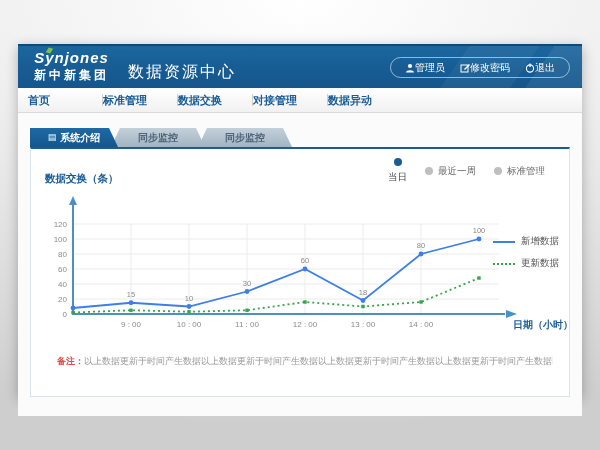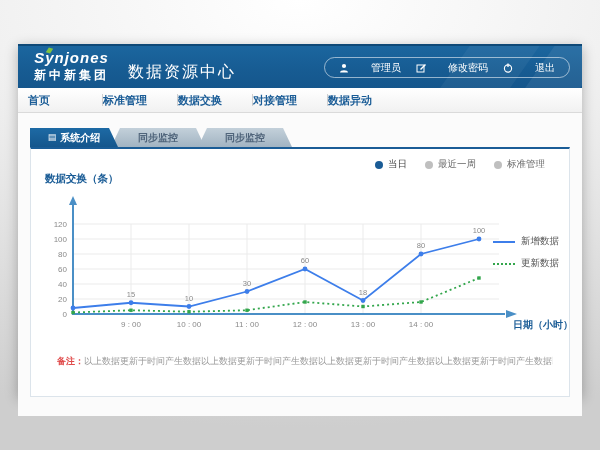--- a/index.html
+++ b/index.html
@@ -17,21 +17,21 @@
     background:rgba(255,255,255,.05); transform:skewX(-35deg); }
   .s1 { right:60px; } .s2 { right:-10px; width:55px; background:rgba(255,255,255,.07); }
   .logo { position:absolute; left:16px; top:3px; color:#fff; text-align:center; }
   .logo-en { font-size:15px; font-weight:bold; font-style:italic; letter-spacing:1px; line-height:18px; position:relative; }
   .logo-accent { position:absolute; top:-1px; left:13px; width:5px; height:5px;
     background:#7ec242; transform:skewX(-20deg) rotate(15deg); }
   .logo-cn { font-size:12px; font-weight:bold; letter-spacing:3px; line-height:16px; }
   .app-title { position:absolute; left:110px; top:16px; color:#fff; font-size:16px; letter-spacing:2px; }
   .user-pill { position:absolute; right:12px; top:11px; height:21px; display:flex; align-items:center;
     gap:15px; padding:0 14px; border:1px solid rgba(255,255,255,.55); border-radius:11px; }
-  .user-item { display:flex; align-items:center; gap:22px; color:#fff; font-size:10px; cursor:pointer; }
+  .user-item { display:flex; align-items:center; gap:0; color:#fff; font-size:10px; cursor:pointer; }
   .uicon { width:10px; height:10px; display:block; }
 
   
   .nav { height:25px; background:linear-gradient(#ffffff,#f1f1f1); border-bottom:1px solid #dadada;
     display:flex; align-items:center; padding-left:10px; }
   .nav-item { width:74px; text-align:left; font-size:11px; font-weight:bold; color:#1a5c96; cursor:pointer; }
   .nav-sep { width:1px; height:12px; background:#cfcfcf; }
 
   
   .content { position:relative; height:303px; background:#fbfbfb; }
@@ -44,21 +44,21 @@
     color:#50657b; clip-path:polygon(9px 0, calc(100% - 9px) 0, 100% 100%, 0 100%); z-index:1; }
   .doc-icon { font-size:9px; line-height:9px; }
 
   .panel { position:absolute; left:12px; right:12px; top:34px; bottom:19px;
     background:#fff; border:1px solid #dce4eb; border-top:2px solid #1a5c96; }
 
   .radio-row { position:absolute; top:9px; right:24px; display:flex; gap:18px; align-items:center; }
   .radio { display:flex; align-items:center; gap:5px; font-size:9.5px; color:#666; cursor:pointer; }
   .dot { width:8px; height:8px; border-radius:50%; background:#bfbfbf; }
   .radio.selected .dot { background:#1a5c96; }
-  .radio.selected { color:#444; }
+  .radio.selected { color:#444;flex-direction:column; }
 
   .y-title { position:absolute; left:14px; top:23px; font-size:10.5px; font-weight:bold; color:#1a5c96; }
   #chart { position:absolute; left:12px; top:37px; }
 
   .legend { position:absolute; right:10px; top:86px; display:flex; flex-direction:column; gap:9px; }
   .legend-item { display:flex; align-items:center; gap:6px; font-size:9.5px; color:#555; }
   .lsample { width:22px; height:0; }
   .lsample.solid  { border-top:2px solid #3D7EEA; }
   .lsample.dotted { border-top:2px dotted #33A64C; }
 

